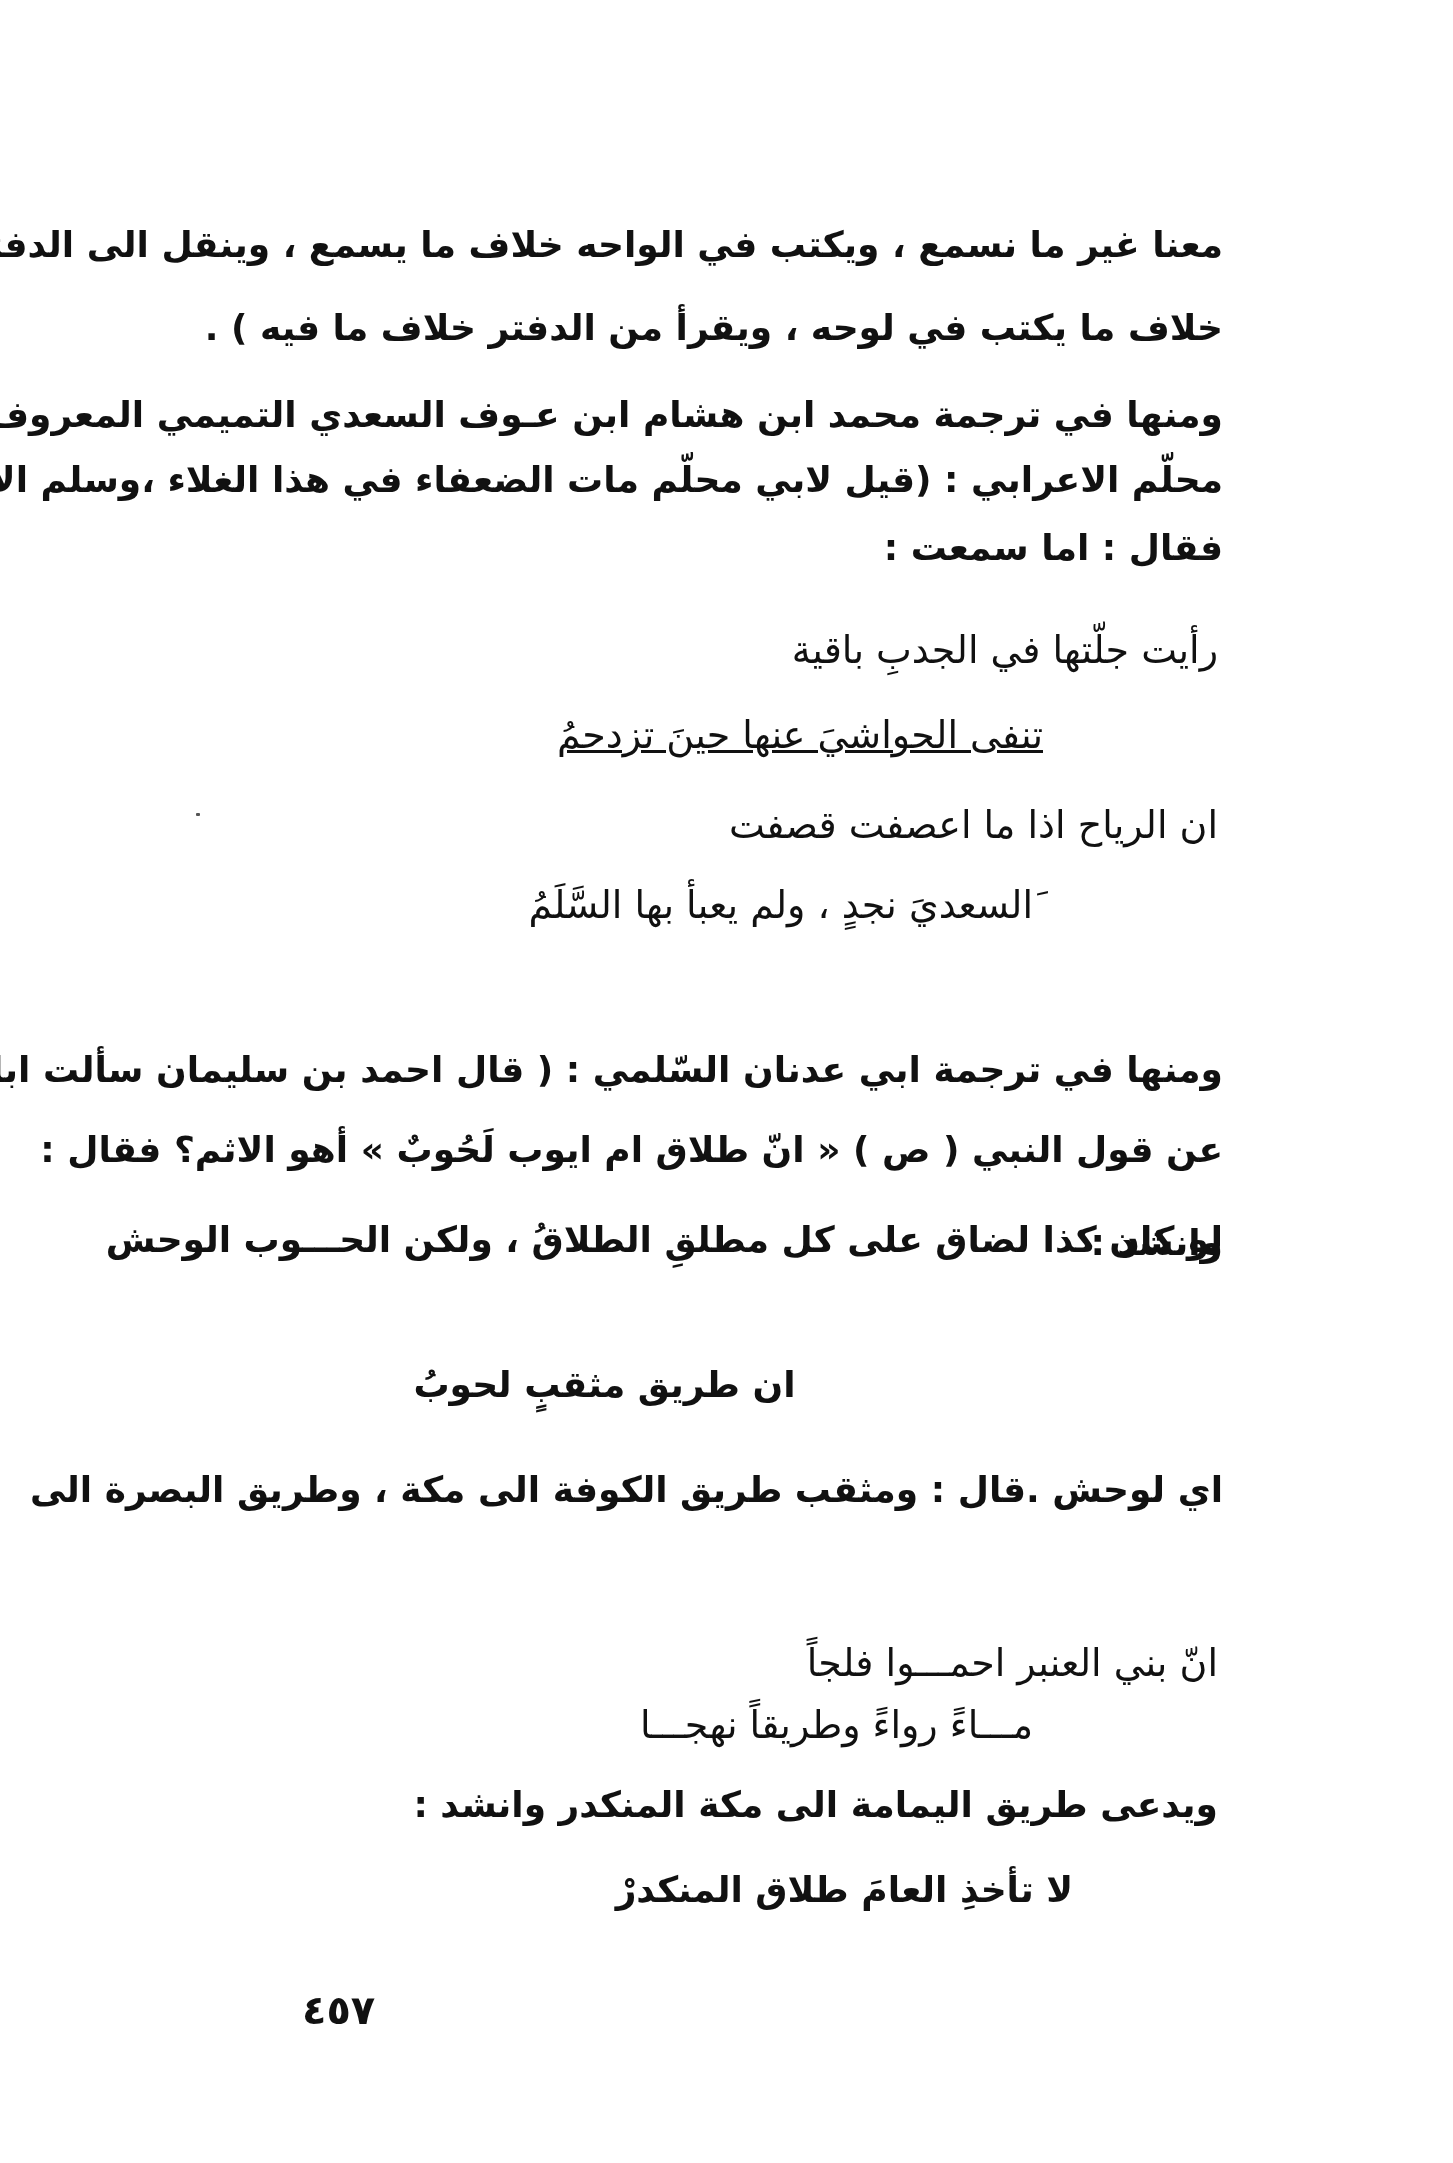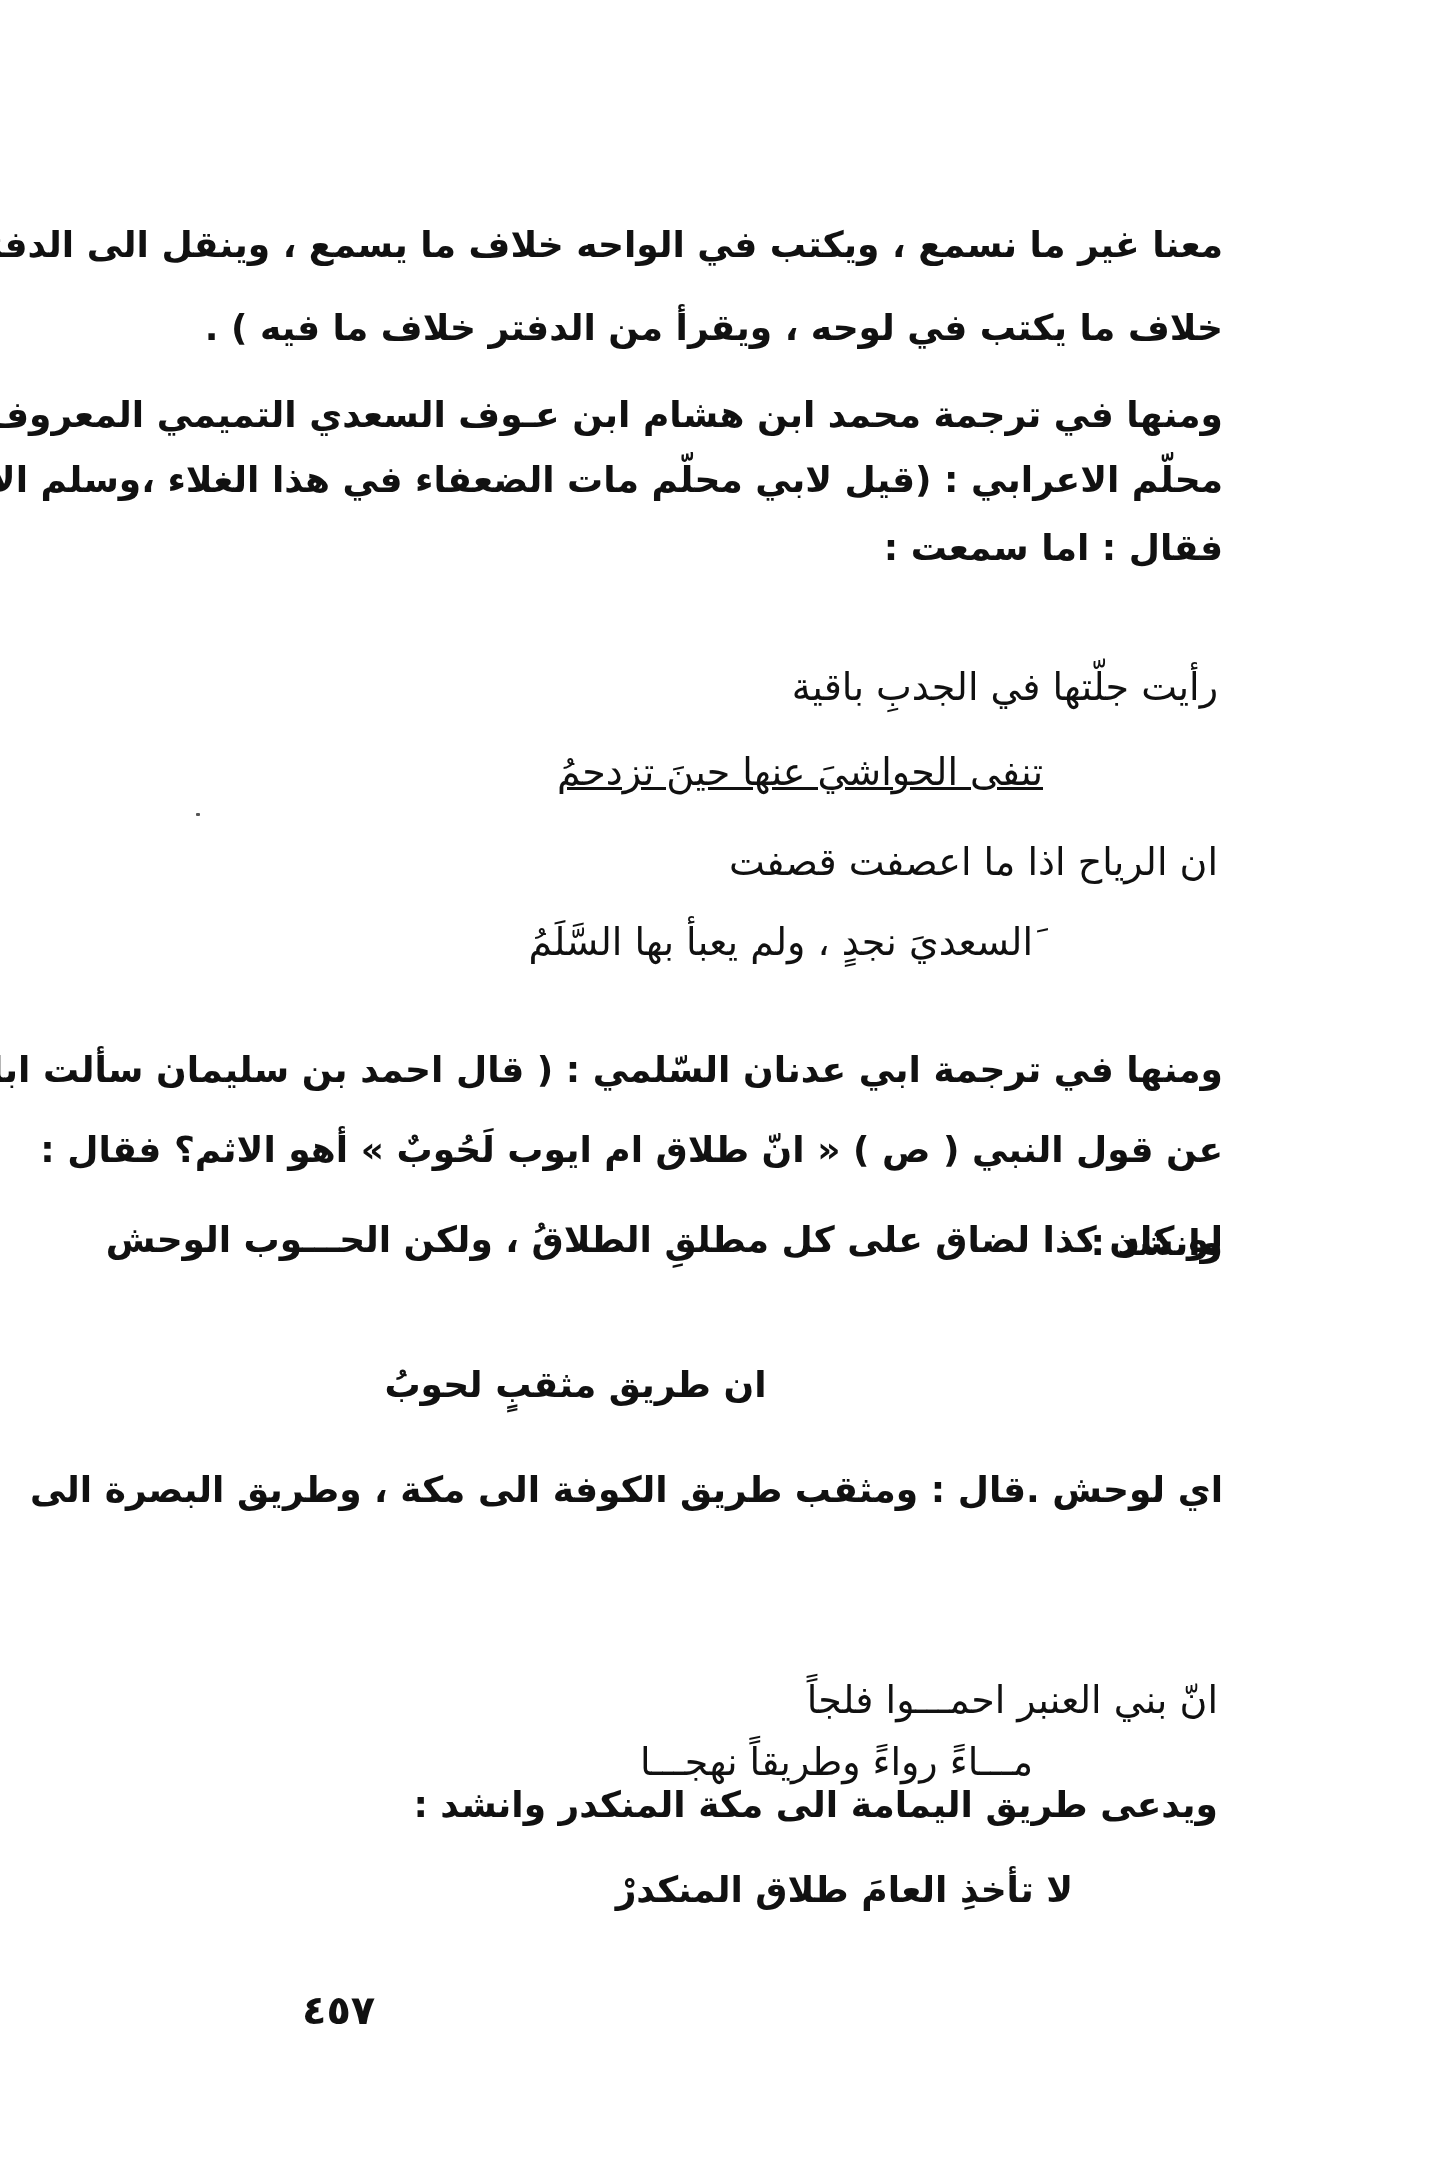--- a/index.html
+++ b/index.html
@@ -3,21 +3,21 @@
 <meta charset="utf-8">
 <style>
   html, body { margin:0; padding:0; background:#ffffff; }
   body { width:1453px; height:2163px; position:relative; overflow:hidden;
          font-family:"DejaVu Sans", sans-serif; color:#111111; }
   .page { position:absolute; left:0; top:0; width:1453px; height:2163px; background:#ffffff; }
   .line { position:absolute; direction:rtl; white-space:nowrap; font-weight:bold;
           font-size:36px; line-height:60px; height:60px; }
   .prose { left:213px; width:1010px; text-align:justify; text-align-last:justify; }
   .prose.last { text-align-last:right; }
-  .verse { font-weight:normal; font-size:38px;margin-top:37px; }
+  .verse { font-weight:normal; font-size:38px; }
   .pagenum { position:absolute; left:262px; top:1982px; font-size:40px; font-weight:bold;
              direction:rtl; line-height:56px;margin-left:40px; }
   .speck { position:absolute; left:196px; top:813px; width:4px; height:3px; background:#555; border-radius:1px; }
 </style>
 </head>
 <body>
 
 <div class="page">
 
   <div class="speck"></div>
@@ -34,21 +34,21 @@
 
   <div class="line verse" style="top:795px; right:235px;">ان الرياح اذا ما اعصفت قصفت</div>
   <div class="line verse" style="top:875px; right:420px;">َالسعديَ نجدٍ ، ولم يعبأ بها السَّلَمُ</div>
 
 
   <div class="line prose" style="top:1040px;">ومنها في ترجمة ابي عدنان السّلمي : ( قال احمد بن سليمان سألت ابا عدنان</div>
   <div class="line prose" style="top:1120px;">عن قول النبي ( ص ) « انّ طلاق ام ايوب لَحُوبٌ » أهو الاثم؟ فقال :</div>
   <div class="line prose" style="top:1210px;">لو كان كذا لضاق على كل مطلقِ الطلاقُ ، ولكن الحـــوب الوحش</div>
   <div class="line prose last" style="top:1213px;">وانشد :</div>
 
-  <div class="line" style="top:1355px; left:0; width:1151px; text-align:center; direction:rtl;">ان طريق مثقبٍ لحوبُ</div>
+  <div class="line" style="top:1355px; left:0; width:1151px; text-align:center; direction:rtl;padding-left:29px;">ان طريق مثقبٍ لحوبُ</div>
 
   <div class="line prose" style="top:1460px;">اي لوحش .قال : ومثقب طريق الكوفة الى مكة ، وطريق البصرة الى</div>
 
   <div class="line verse" style="top:1633px; right:235px;">انّ بني العنبر احمـــوا فلجاً</div>
   <div class="line verse" style="top:1695px; right:420px;">مـــاءً رواءً وطريقاً نهجـــا</div>
 
   <div class="line" style="top:1775px; right:235px;">ويدعى طريق اليمامة الى مكة المنكدر وانشد :</div>
 
   <div class="line" style="top:1860px; right:380px;">لا تأخذِ العامَ طلاق المنكدرْ</div>
 

